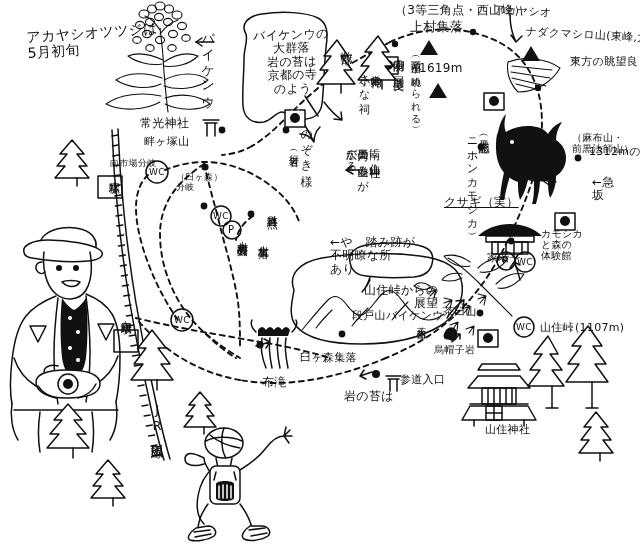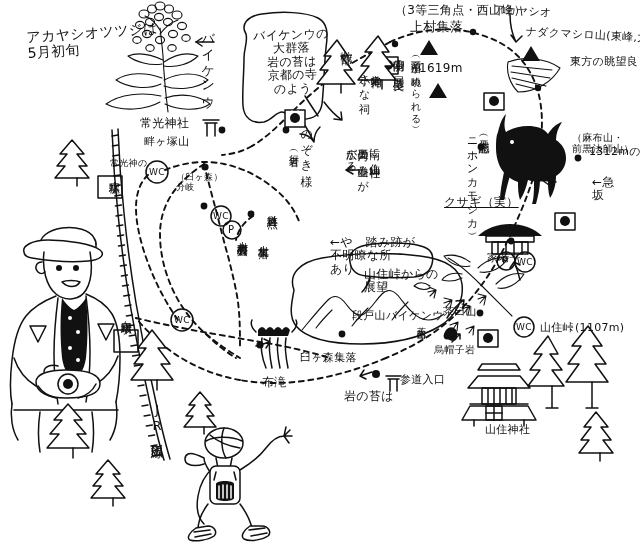--- a/index.html
+++ b/index.html
@@ -408,21 +408,21 @@
   <div class="lbl s12 tiltm" style="left:253px;top:30px;text-align:center;">バイケンウの
 大群落
 岩の苔は
 京都の寺
 のよう</div>
 
   <div class="lbl s12" style="left:140px;top:117px;">常光神社</div>
 
   <div class="lbl s11" style="left:144px;top:136px;">畔ヶ塚山</div>
 
-  <div class="lbl s9" style="left:110px;top:158px;">常光神の</div>
+  <div class="lbl s9" style="left:110px;top:158px;">向市場分岐</div>
 
   <div class="lbl s9" style="left:128px;top:172px;margin-left:48px;">（臼ヶ森）
 分岐</div>
 
   <div class="lbl s12 vert" style="left:300px;top:122px;">のぞき様</div>
   <div class="lbl s10 vert" style="left:288px;top:146px;">（行者岩）</div>
 
   <div class="lbl s11 vert" style="left:345px;top:140px;">南に山住神社
 奥三河の山並みが
 広がる</div>
@@ -452,20 +452,23 @@
   <div class="lbl s11" style="left:589px;top:146px;">1312mのピーク</div>
 
   <div class="lbl s12" style="left:592px;top:176px;">←急
 坂</div>
 
   <div class="lbl s11 vert" style="left:466px;top:130px;">（天然記念
 ニホンカモシカ）</div>
 
   <div class="lbl s12" style="left:444px;top:196px;text-decoration:underline;">クサギ（実）</div>
 
+  <div class="lbl s10" style="left:541px;top:228px;">カモシカ
+と森の
+体験館</div>
 
   <div class="lbl s11" style="left:487px;top:252px;">家老平</div>
 
   <div class="lbl s11" style="left:540px;top:322px;">山住峠</div>
   <div class="lbl s11" style="left:575px;top:322px;">(1107m)</div>
 
   <div class="lbl s10" style="left:434px;top:344px;text-align:right;">烏帽子岩</div>
 
   <div class="lbl s11" style="left:465px;top:424px;padding-left:20px;">山住神社</div>
 
@@ -487,21 +490,21 @@
   <div class="lbl s12" style="left:262px;top:376px;">布滝</div>
 
   <div class="lbl s11" style="left:300px;top:352px;">臼ヶ森集落</div>
 
   <div class="lbl s12" style="left:344px;top:390px;">岩の苔は</div>
 
   <div class="lbl s11" style="left:400px;top:374px;">参道入口</div>
 
   <div class="lbl s13 vert" style="left:150px;top:402px;">JR飯田線</div>
 
-  <div class="lbl s12" style="left:364px;top:268px;text-align:left;">山住峠からの
+  <div class="lbl s12" style="left:364px;top:284px;text-align:right;">山住峠からの
 展望</div>
 
   <div class="lbl s11" style="left:352px;top:310px;">段戸山</div>
   <div class="lbl s11" style="left:386px;top:310px;">バイケンウ</div>
   <div class="lbl s11" style="left:443px;top:306px;">茶臼山</div>
   <div class="lbl s9 vert" style="left:416px;top:320px;">萩太郎山</div>
 
   <div class="lbl s9" style="left:149px;top:167px;">WC</div>
   <div class="lbl s9" style="left:213px;top:211px;">WC</div>
   <div class="lbl s9" style="left:174px;top:315px;">WC</div>

